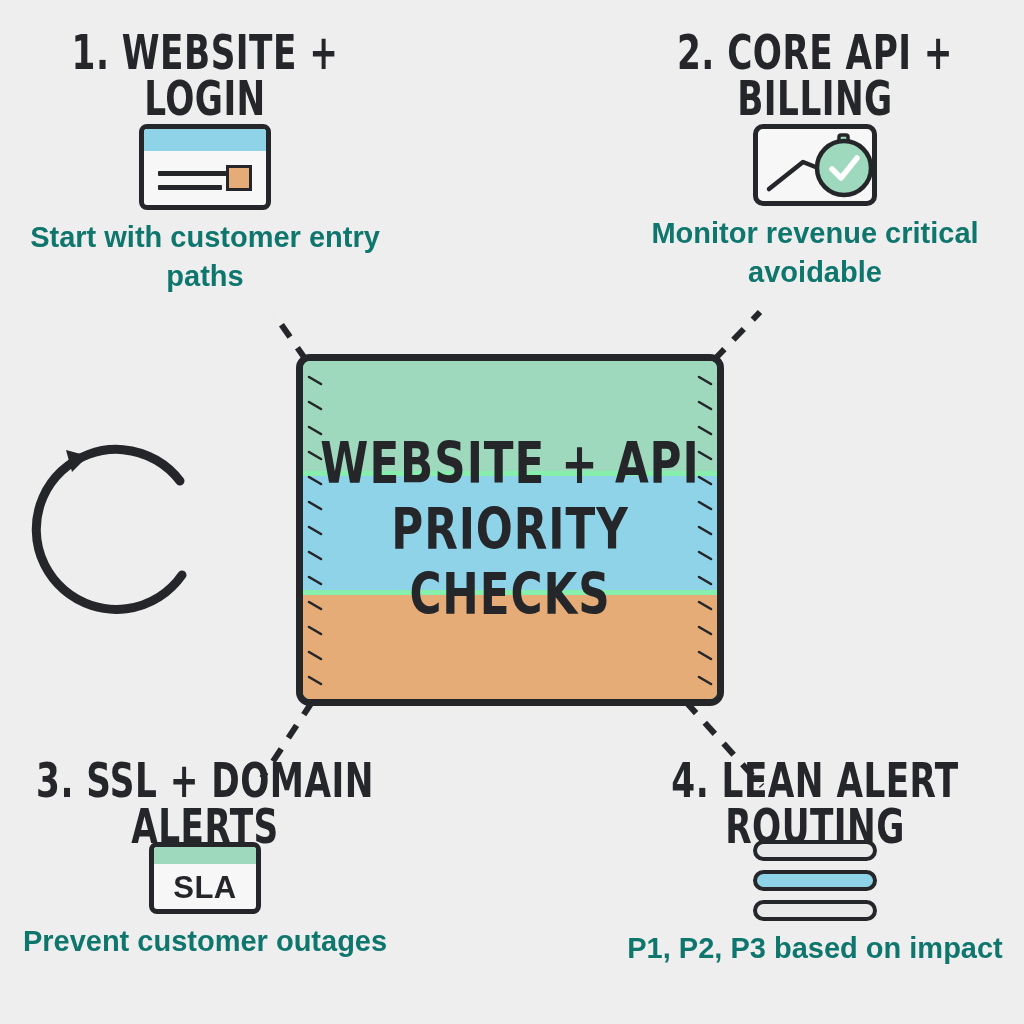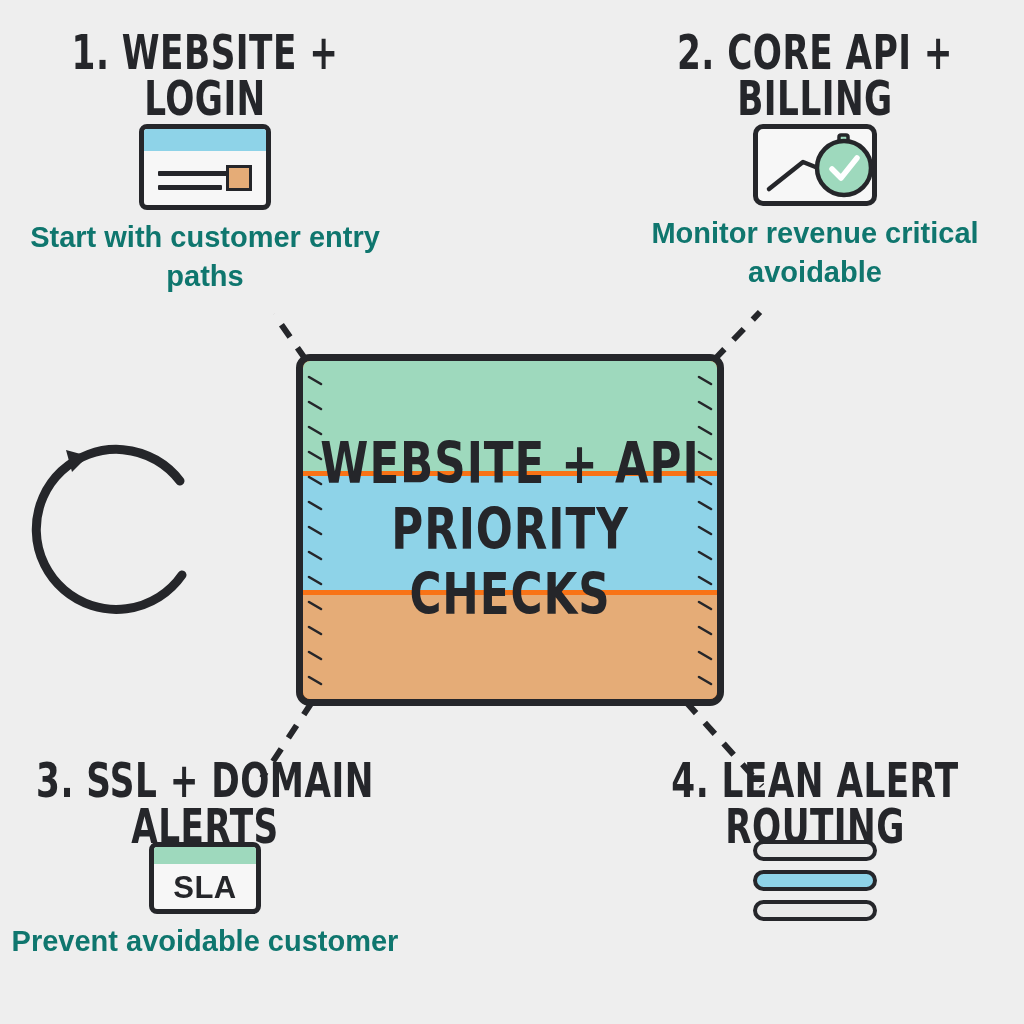--- a/index.html
+++ b/index.html
@@ -84,21 +84,21 @@
   #center-box {
     position: absolute;
     left: 296px;
     top: 338px;
     width: 428px;
     height: 352px;
     border: 7px solid #25262a;
     border-radius: 14px;
     box-sizing: border-box;
     overflow: hidden;
-    background: #f97316;
+    background: #86efac;
   }
   .band {
     position: absolute;
     left: 0;
     width: 100%;
   }
   .band-1 { top: 0;     height: 110px; }
   .band-2 { top: 115px; height: 114px; }
   .band-3 { top: 234px; height: 108px; }
 
@@ -250,32 +250,33 @@
   </div>
 
   <div class="quad quad-3">
     <div class="heading">3. SSL + Domain Alerts</div>
     <div class="icon-wrap">
       <div class="ic-sla">
         <div class="topbar" style="background: rgb(158, 217, 189);"></div>
         <div class="sla-text">SLA</div>
       </div>
     </div>
-    <div class="caption">Prevent avoidable customer</div>
+    <div class="caption">Prevent customer outages</div>
   </div>
 
   <div class="quad quad-4">
     <div class="heading">4. Lean Alert Routing</div>
     <div class="icon-wrap">
       <div class="ic-bars">
         <div class="bar" style="background: rgb(233, 233, 233);"></div>
         <div class="bar" style="background: rgb(142, 211, 232);"></div>
         <div class="bar" style="background: rgb(233, 233, 233);"></div>
       </div>
     </div>
+    <div class="caption">P1, P2, P3 based on impact</div>
   </div>
 
   <div id="center-box">
     <div class="band band-1" style="background: rgb(158, 217, 189);"></div>
     <div class="band band-2" style="background: rgb(142, 211, 232);"></div>
     <div class="band band-3" style="background: rgb(229, 172, 119);"></div>
 
     <svg style="position:absolute;left:0;top:0;width:100%;height:100%;pointer-events:none" viewBox="0 0 414 338" preserveAspectRatio="none" xmlns="http://www.w3.org/2000/svg">
       <g stroke="#25262a" stroke-width="2.6" stroke-linecap="round" id="hatch-left">
           <line x1="6" y1="16" x2="18" y2="23"></line>

